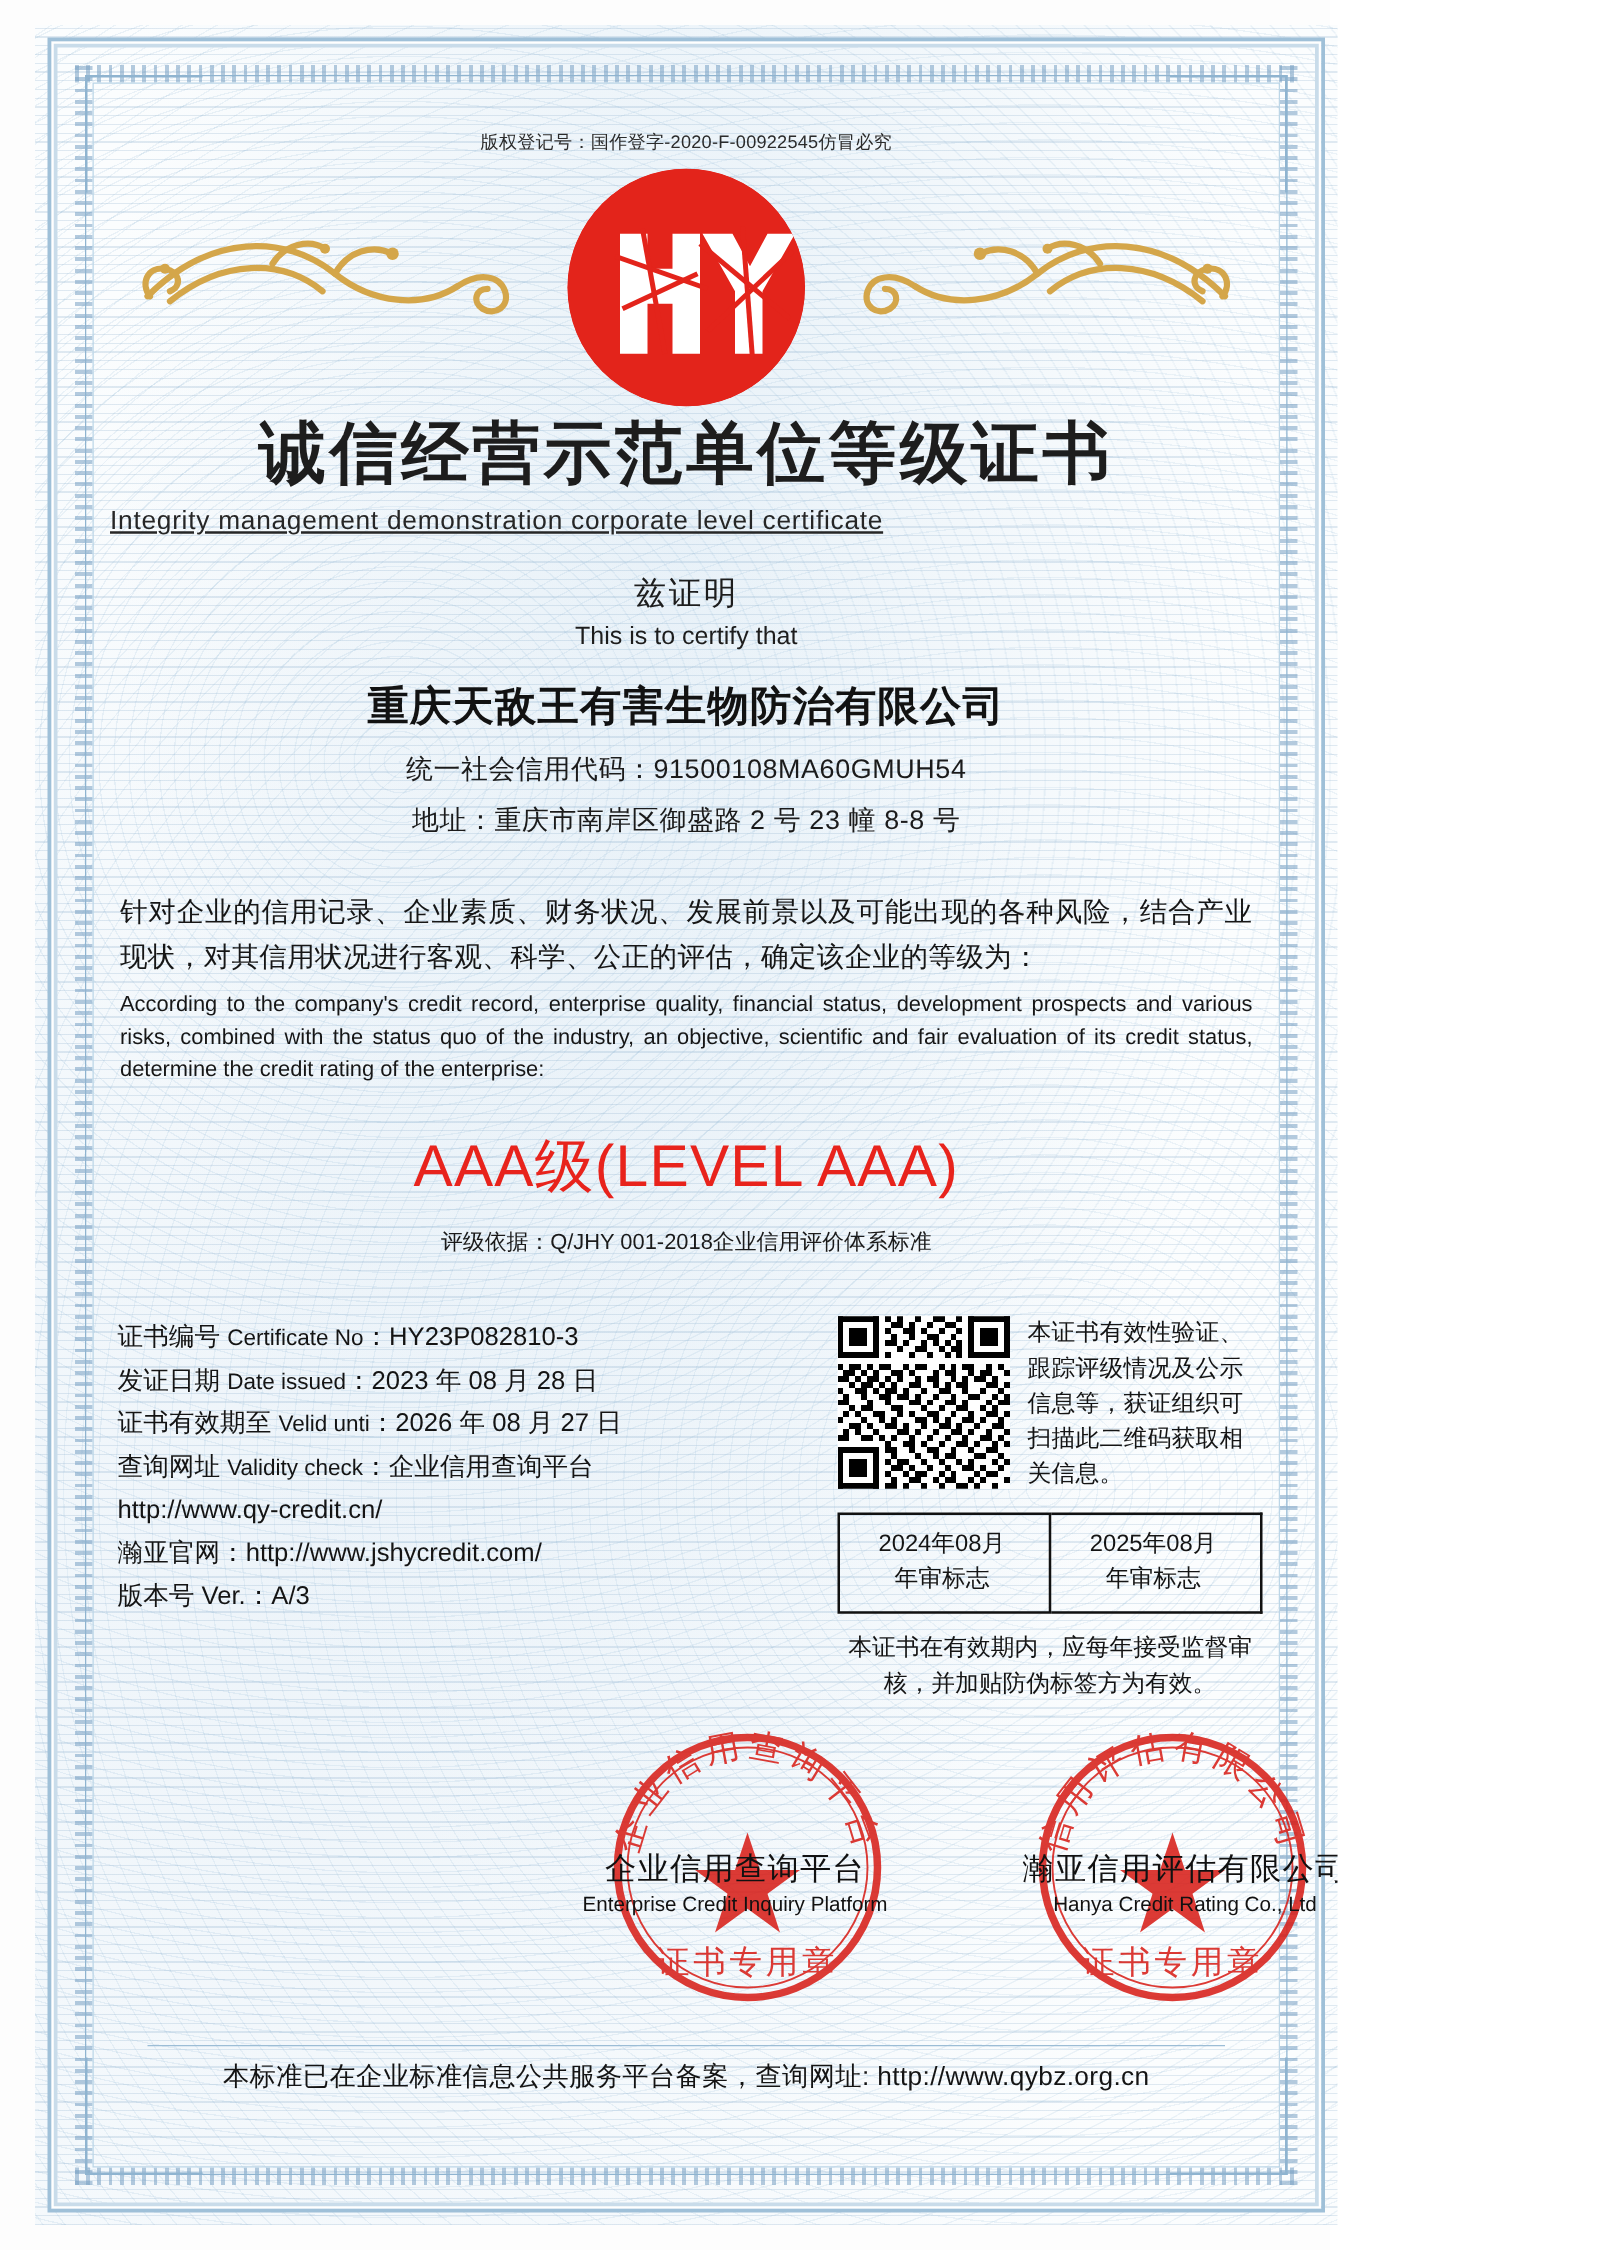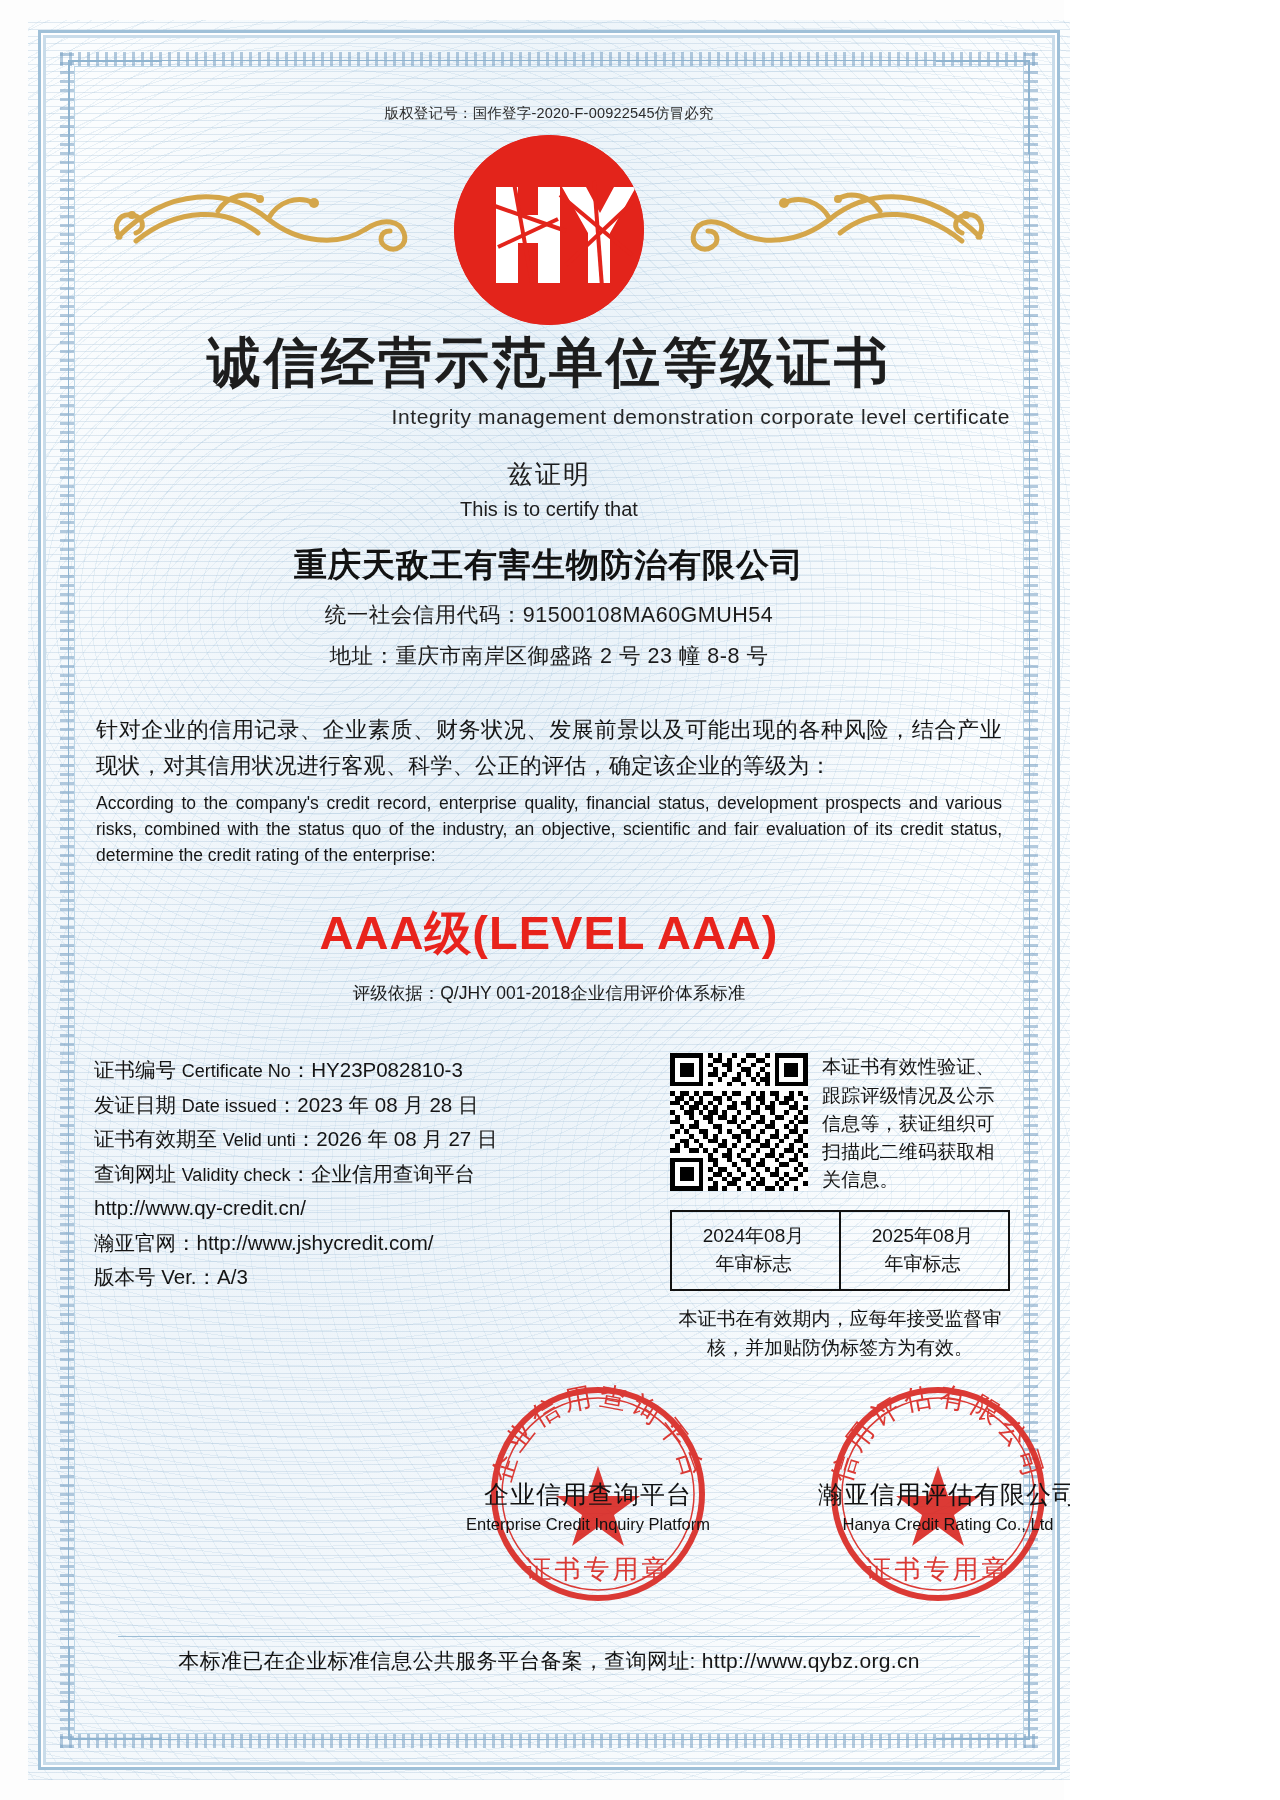--- a/index.html
+++ b/index.html
@@ -152,25 +152,26 @@
     text-align: center;
     font-size: 54px;
     line-height: 1.12;
     font-weight: bold;
     color: #1d1d1d;
     margin: 8px 0 0 0;
     letter-spacing: 3px;
     font-family: "Liberation Serif", "DejaVu Serif", serif;
   }
   .title-en {
-    text-align: right;
+    text-align: left;
     font-size: 21px;
     color: #262626;
     letter-spacing: 0.6px;
     margin-top: 12px;
+    text-decoration: underline;
   }
 
   .certify-cn {
     text-align: center;
     font-size: 26px;
     color: #1d1d1d;
     margin-top: 28px;
     letter-spacing: 2px;
   }
   .certify-en {
@@ -211,21 +212,21 @@
     font-size: 17.5px;
     line-height: 1.5;
     color: #161616;
     margin-top: 6px;
     text-align: justify;
   }
 
   .level {
     text-align: center;
     font-size: 47px;
-    font-weight: bold;
+    font-weight: normal;
     color: #e8231c;
     margin-top: 34px;
     letter-spacing: 1px;
   }
   .basis-cn {
     text-align: center;
     font-size: 17.5px;
     color: #1a1a1a;
     margin-top: 16px;
   }

